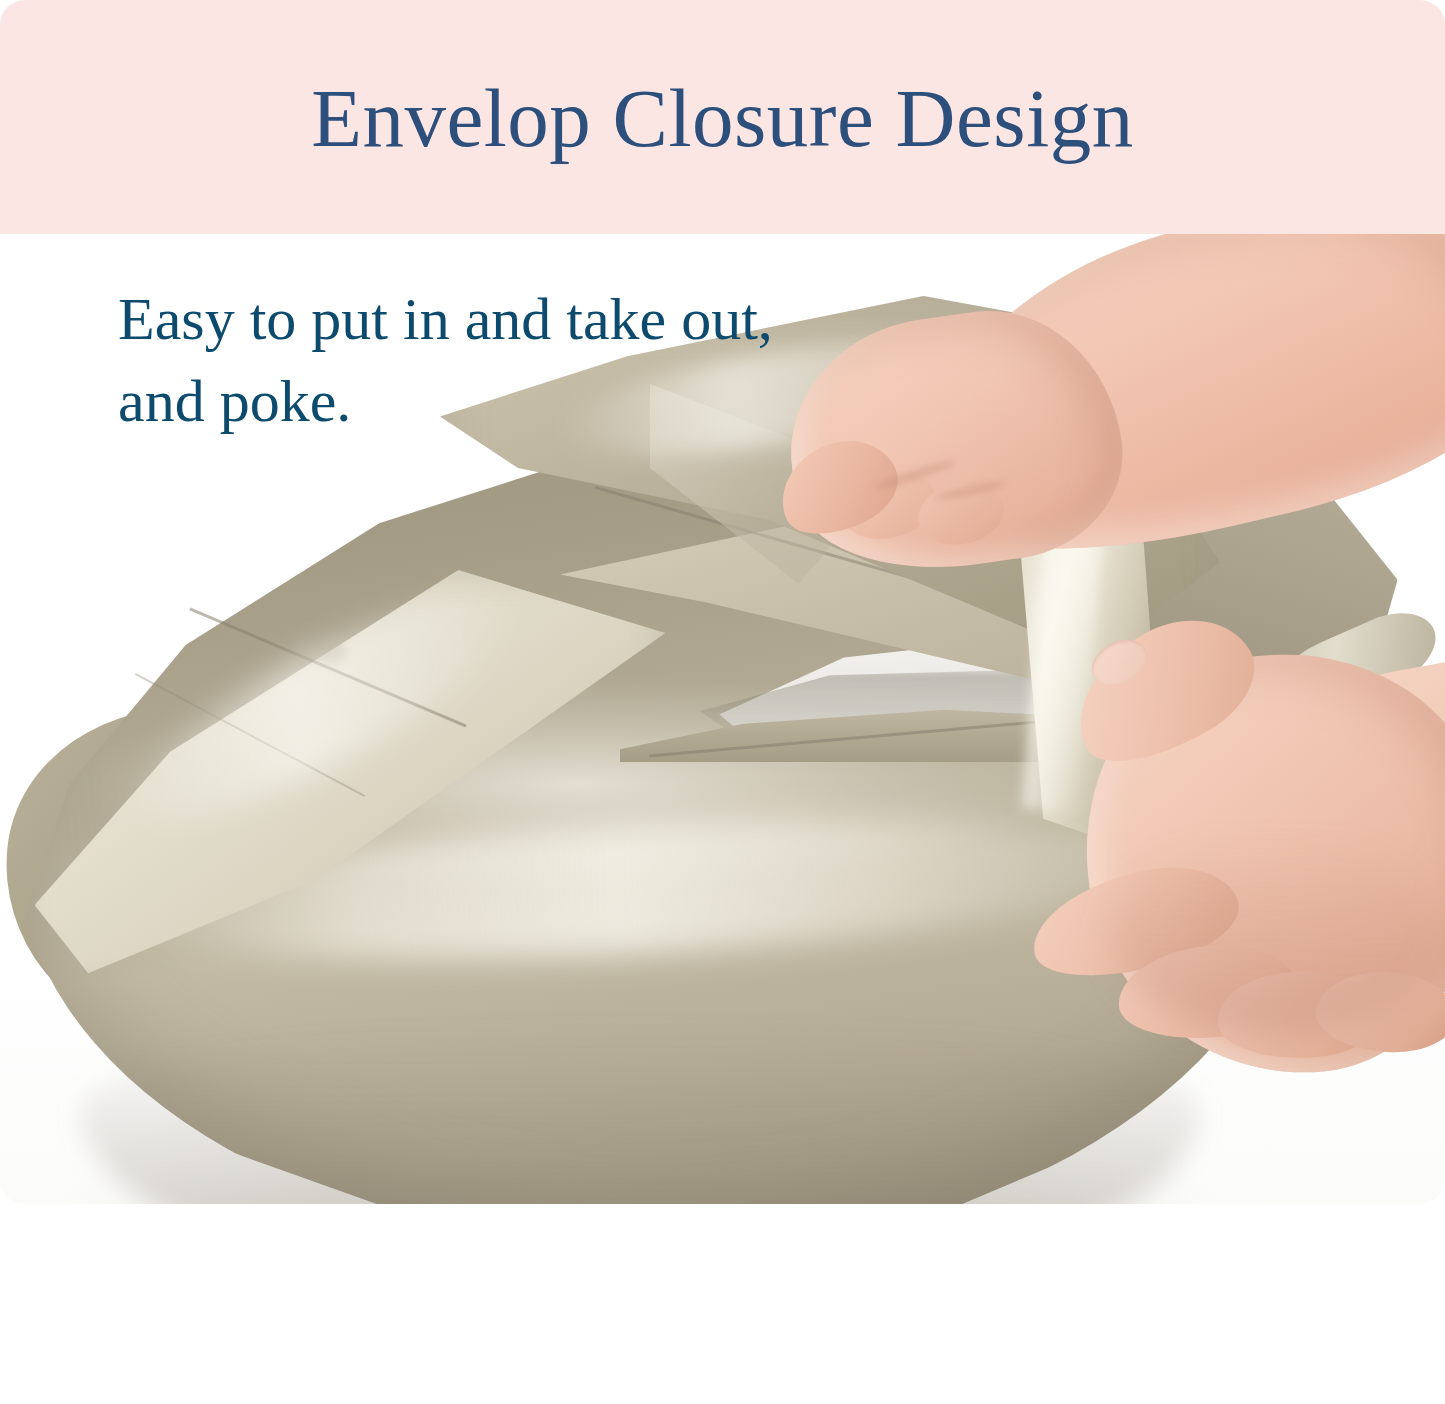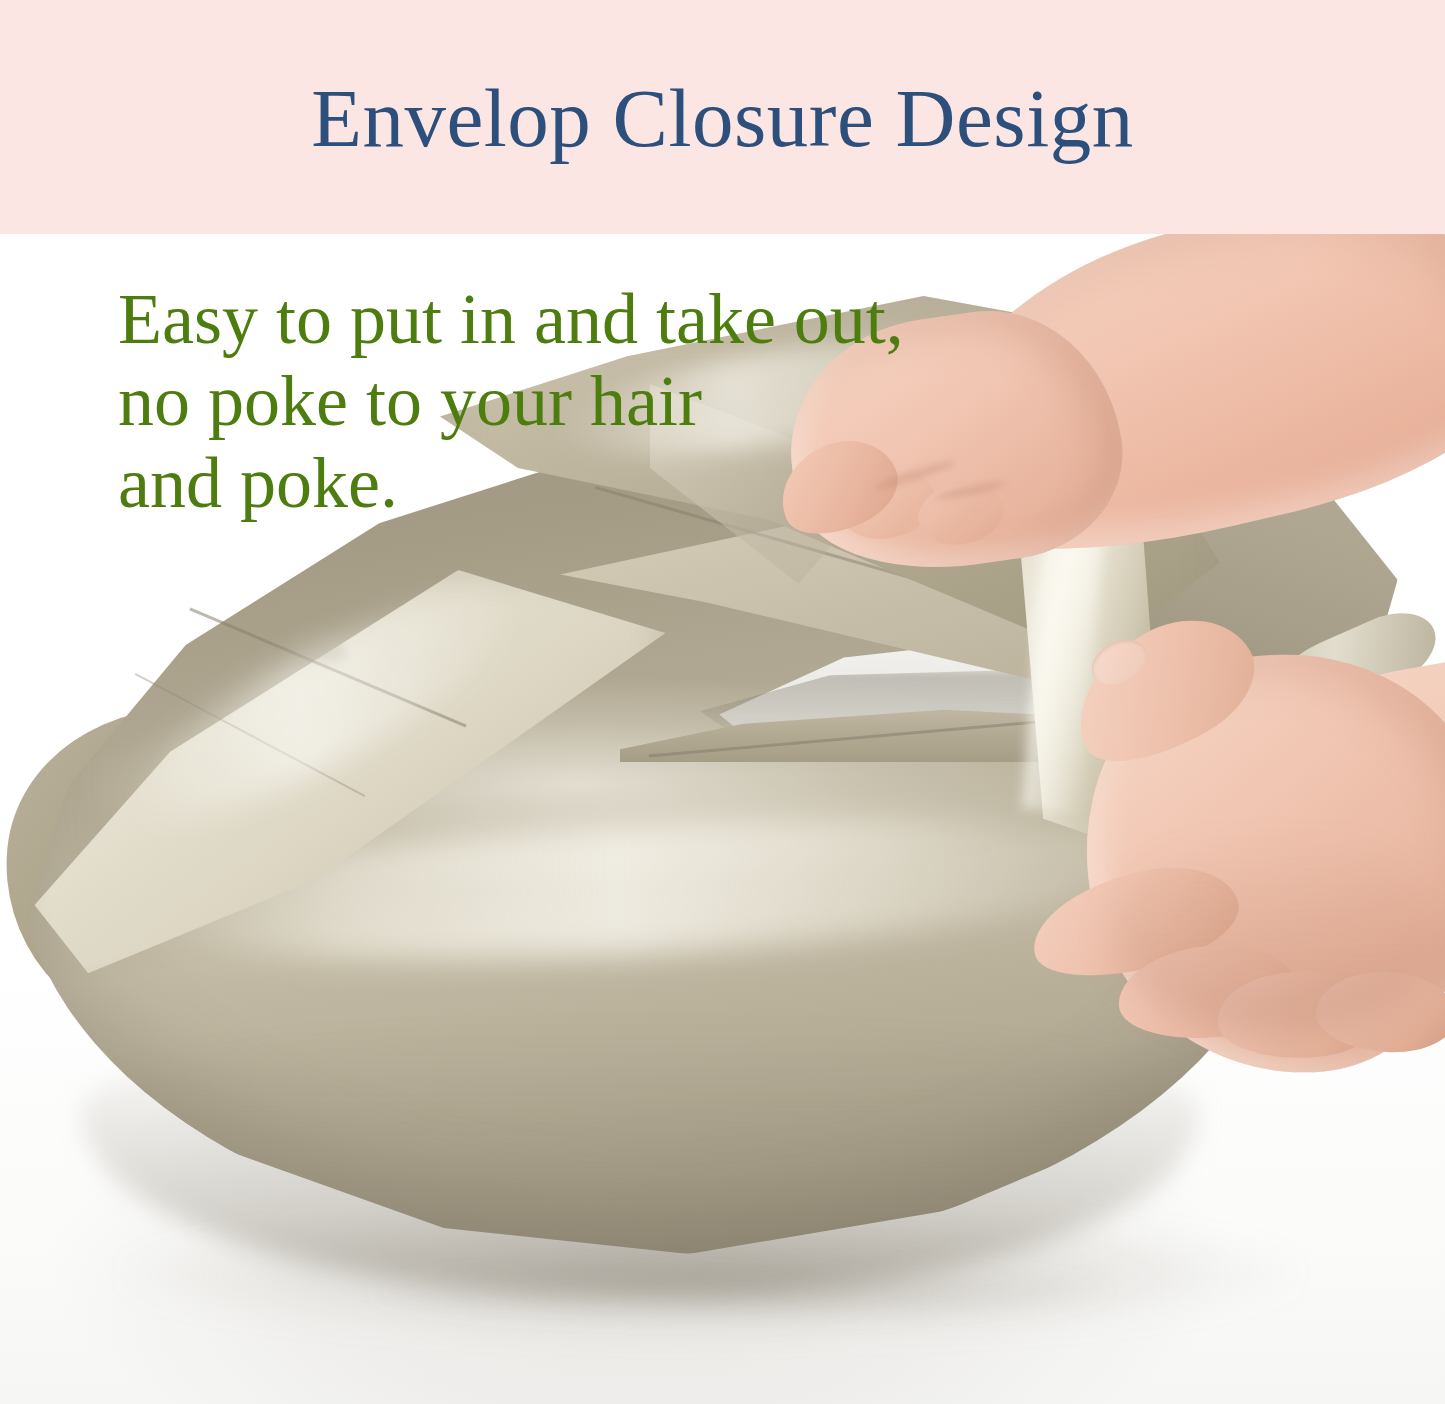--- a/index.html
+++ b/index.html
@@ -6,23 +6,24 @@
     margin: 0;
     padding: 0;
     background: #ffffff;
   }
   body {
     font-family: "Liberation Serif", "DejaVu Serif", serif;
   }
   #page {
     position: relative;
     width: 1445px;
-    height: 1404px;
+    height: 1204px;
     overflow: hidden;
     background: #ffffff;
+    border-radius: 25px;
   }
 
   
   #header-band {
     position: absolute;
     left: 0; top: 0;
     width: 1445px;
     height: 234px;
     background: #fbe6e4;
     z-index: 30;
@@ -42,23 +43,23 @@
   }
 
   
   #body-copy {
     position: absolute;
     left: 118px;
     top: 278px;
     width: 820px;
     z-index: 28;
     font-family: "Liberation Serif", "DejaVu Serif", serif;
-    font-size: 72px;
+    font-size: 60px;
     line-height: 82px;
-    color: #4d7c0f;
+    color: #0c4a6e;
   }
   #body-copy .copy-line {
     display: block;
     white-space: nowrap;
   }
 
   
   #photo-stage {
     position: absolute;
     left: 0;
@@ -500,21 +501,20 @@
 <body>
 
 <div id="page">
 
   <div id="header-band">
     <div id="header-title">Envelop Closure Design</div>
   </div>
 
   <div id="body-copy">
     <span class="copy-line">Easy to put in and take out,</span>
-    <span class="copy-line">no poke to your hair</span>
     <span class="copy-line">and poke.</span>
   </div>
 
   <div id="photo-stage">
 
     <div class="layer" id="ground-shadow"></div>
     <div class="layer" id="ground-shadow-2"></div>
 
     <div class="layer" id="pillow-left-point"></div>
 

